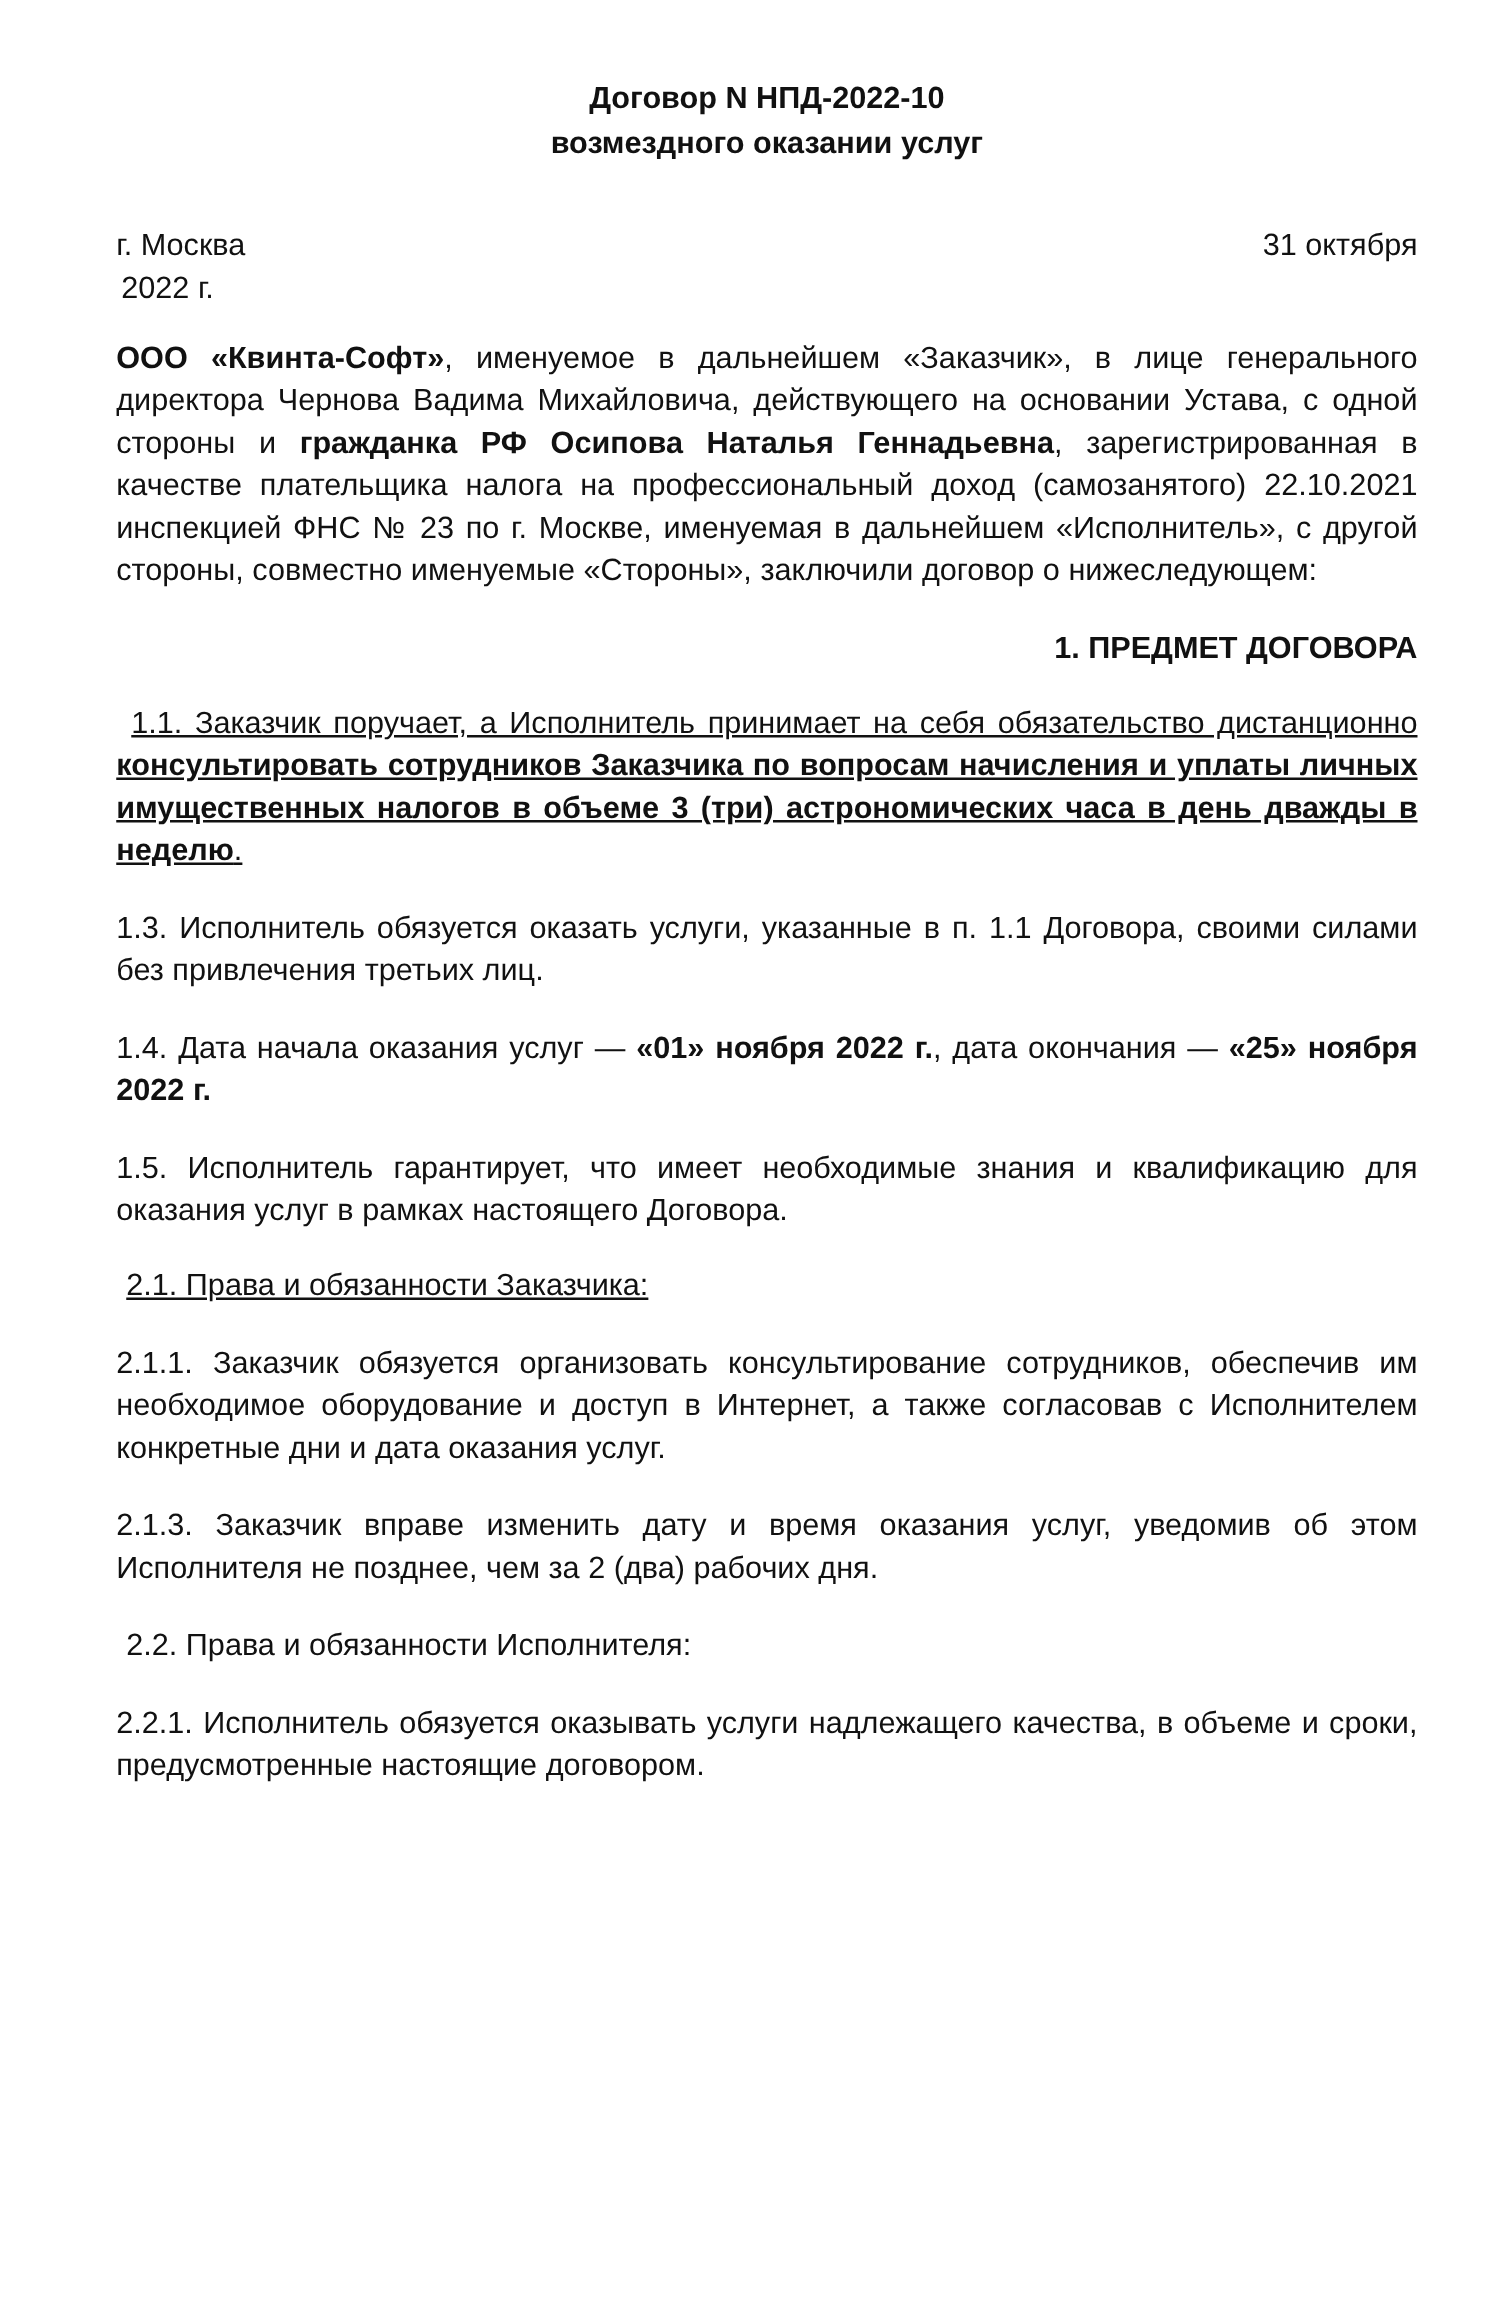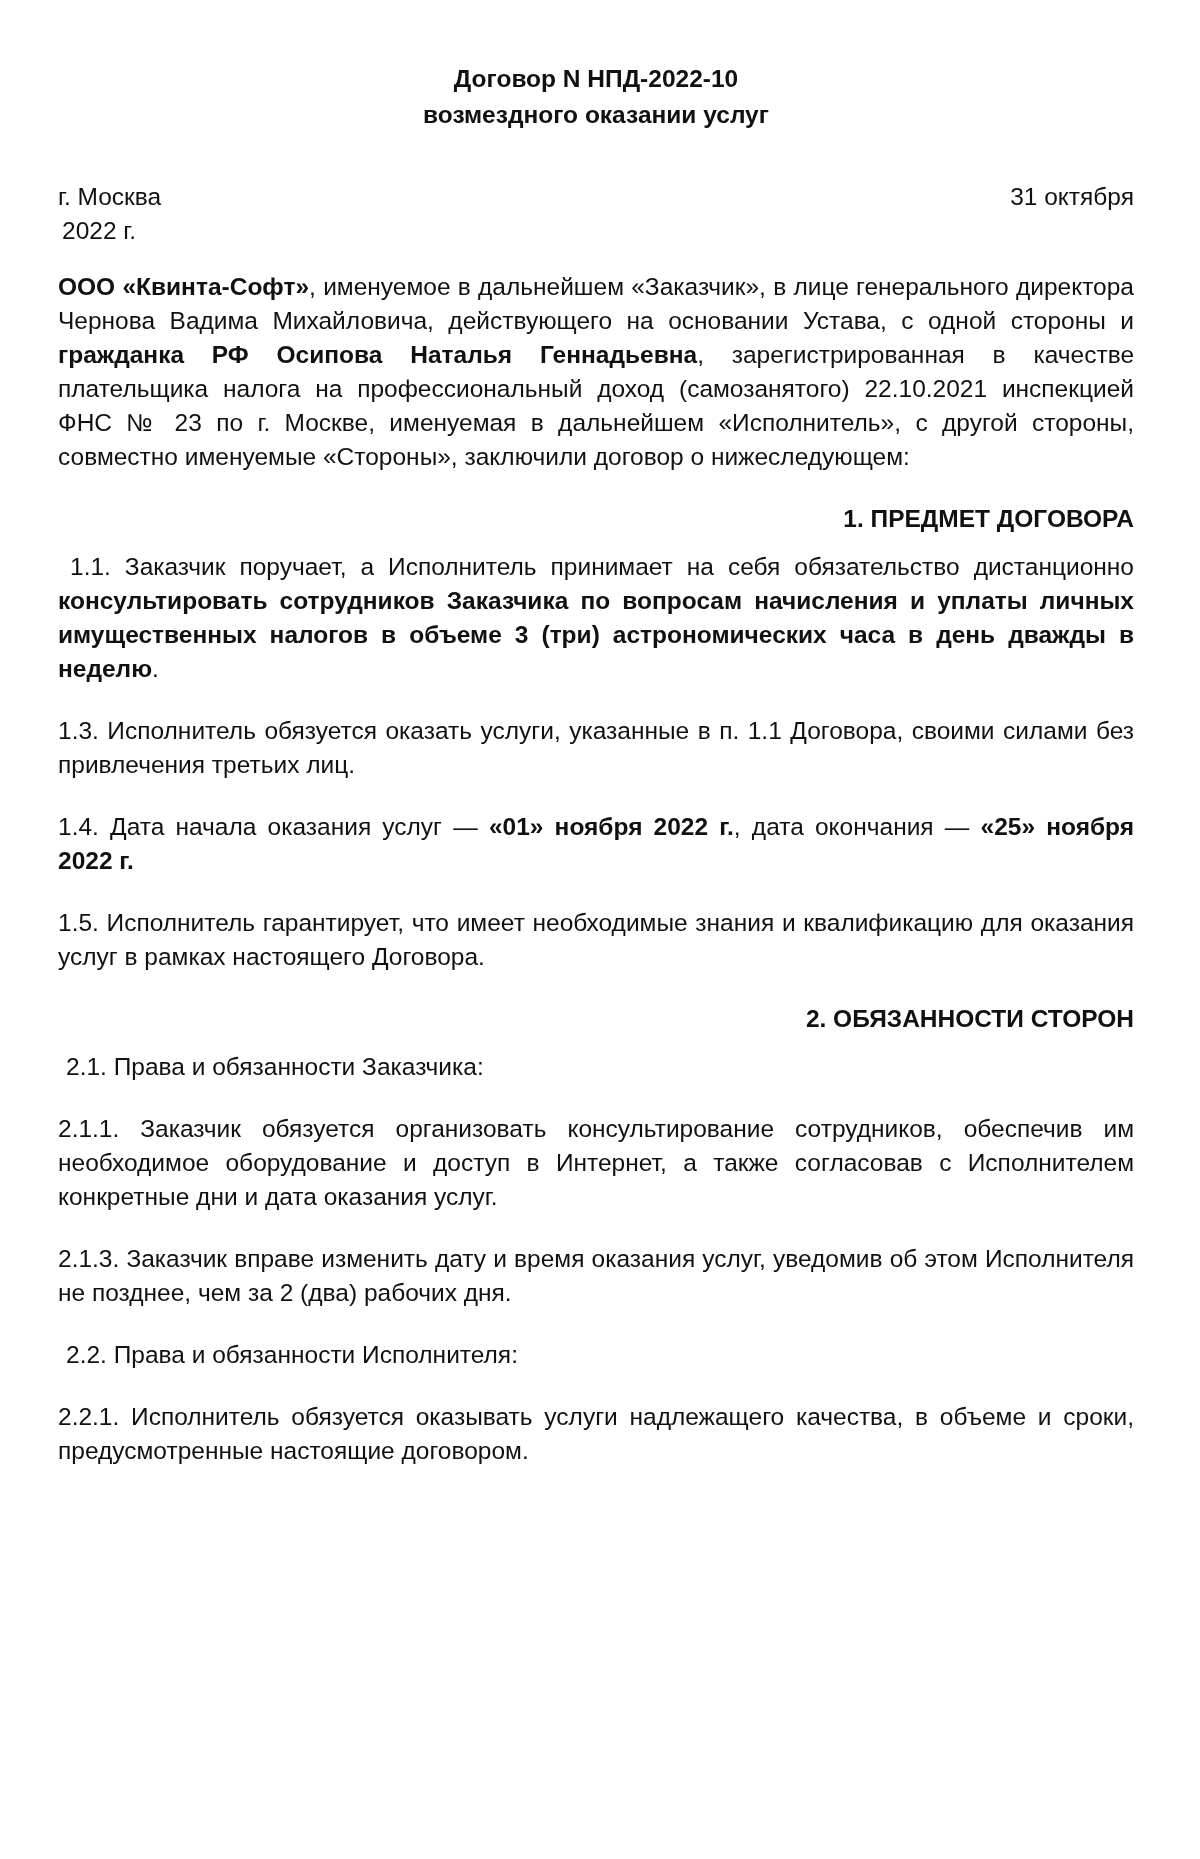--- a/index.html
+++ b/index.html
@@ -12,21 +12,21 @@
       height: 1859px;
       overflow: hidden;
       font-family: "Liberation Sans", sans-serif;
       color: #111111;
     }
     .page {
       position: relative;
       width: 1200px;
       height: 1859px;
       box-sizing: border-box;
-      padding: 0 66px 0 58px;
+      padding: 0 66px 0 93px;
       font-size: 24.5px;
       line-height: 34px;
     }
     .title-block {
       text-align: center;
       font-weight: bold;
       padding-top: 61px;
       line-height: 36px;
       font-size: 24.5px;
     }
@@ -56,21 +56,21 @@
       text-align: justify;
     }
     .preamble { margin-top: 22px; }
     .section-heading {
       text-align: right;
       font-weight: bold;
       margin-top: 28px;
       margin-bottom: 0;
     }
     .clause { margin-top: 28px; }
-    .clause.first-after-heading { margin-top: 14px; }
+    .clause.first-after-heading { margin-top: 26px; text-decoration: underline; }
     .indent-1 { text-indent: 12px; }
     .indent-lead { text-indent: 8px; }
     b { font-weight: bold; }
   </style>
 </head>
 <body>
 
 <div class="page">
 
   <div class="title-block">
@@ -90,21 +90,20 @@
 
   <p class="clause first-after-heading indent-1"><span>1.1. Заказчик поручает, а Исполнитель принимает на себя обязательство дистанционно </span><b>консультировать сотрудников Заказчика по вопросам начисления и уплаты личных имущественных налогов в объеме 3 (три) астрономических часа в день дважды в неделю</b><span>.</span></p>
 
 
   <p class="clause">1.3. Исполнитель обязуется оказать услуги, указанные в п. 1.1 Договора, своими силами без привлечения третьих лиц.</p>
 
   <p class="clause"><span>1.4. Дата начала оказания услуг — </span><b>«01» ноября 2022 г.</b><span>, дата окончания — </span><b>«25» ноября 2022 г.</b></p>
 
   <p class="clause">1.5. Исполнитель гарантирует, что имеет необходимые знания и квалификацию для оказания услуг в рамках настоящего Договора.</p>
 
-  <div class="section-heading">2. ОБЯЗАННОСТИ СТОРОН</div>
 
   <p class="clause first-after-heading indent-lead">2.1. Права и обязанности Заказчика:</p>
 
   <p class="clause">2.1.1. Заказчик обязуется организовать консультирование сотрудников, обеспечив им необходимое оборудование и доступ в Интернет, а также согласовав с Исполнителем конкретные дни и дата оказания услуг.</p>
 
 
   <p class="clause">2.1.3. Заказчик вправе изменить дату и время оказания услуг, уведомив об этом Исполнителя не позднее, чем за 2 (два) рабочих дня.</p>
 
   <p class="clause indent-lead">2.2. Права и обязанности Исполнителя:</p>
 

